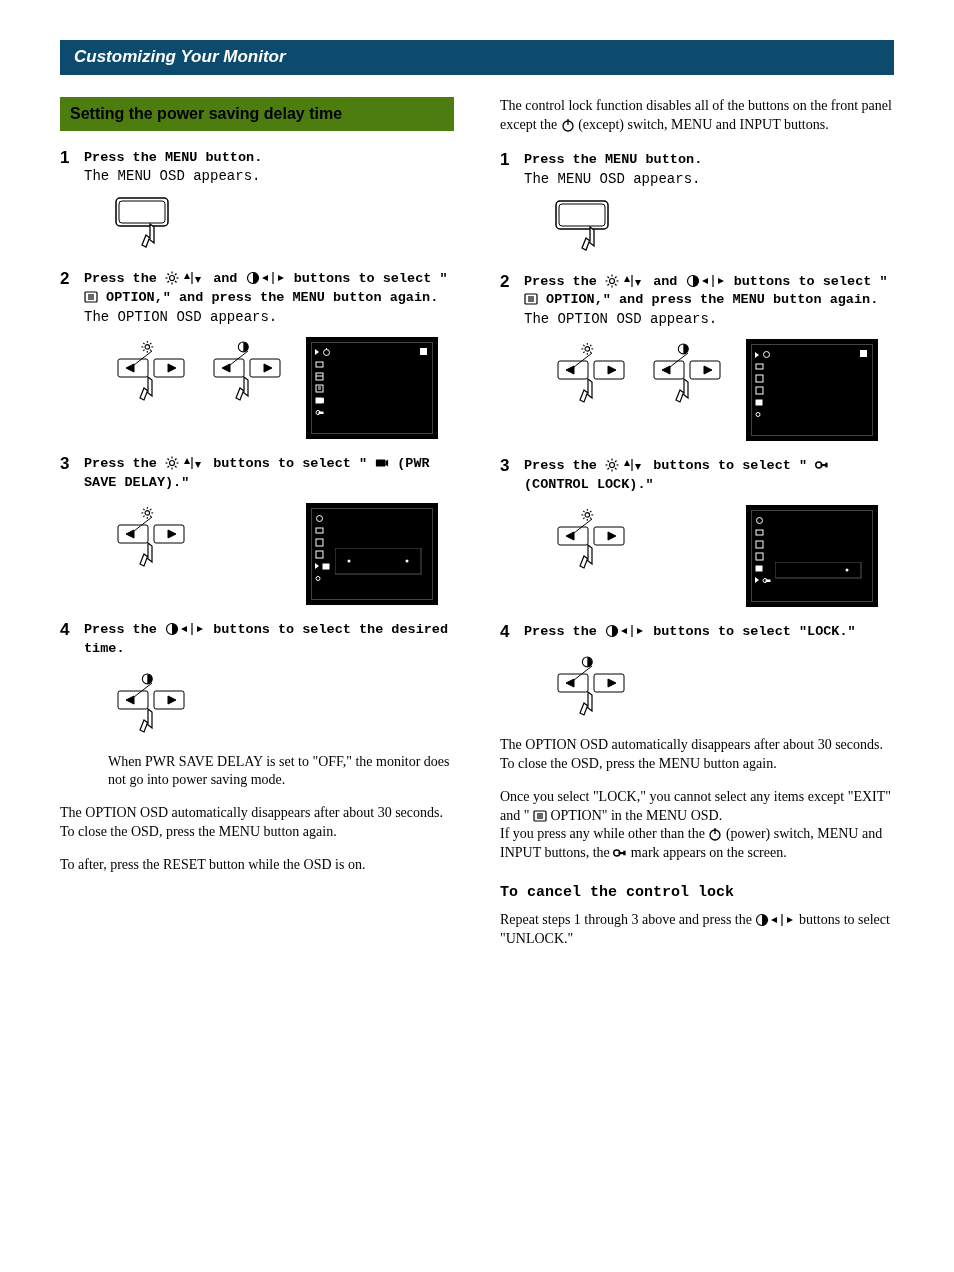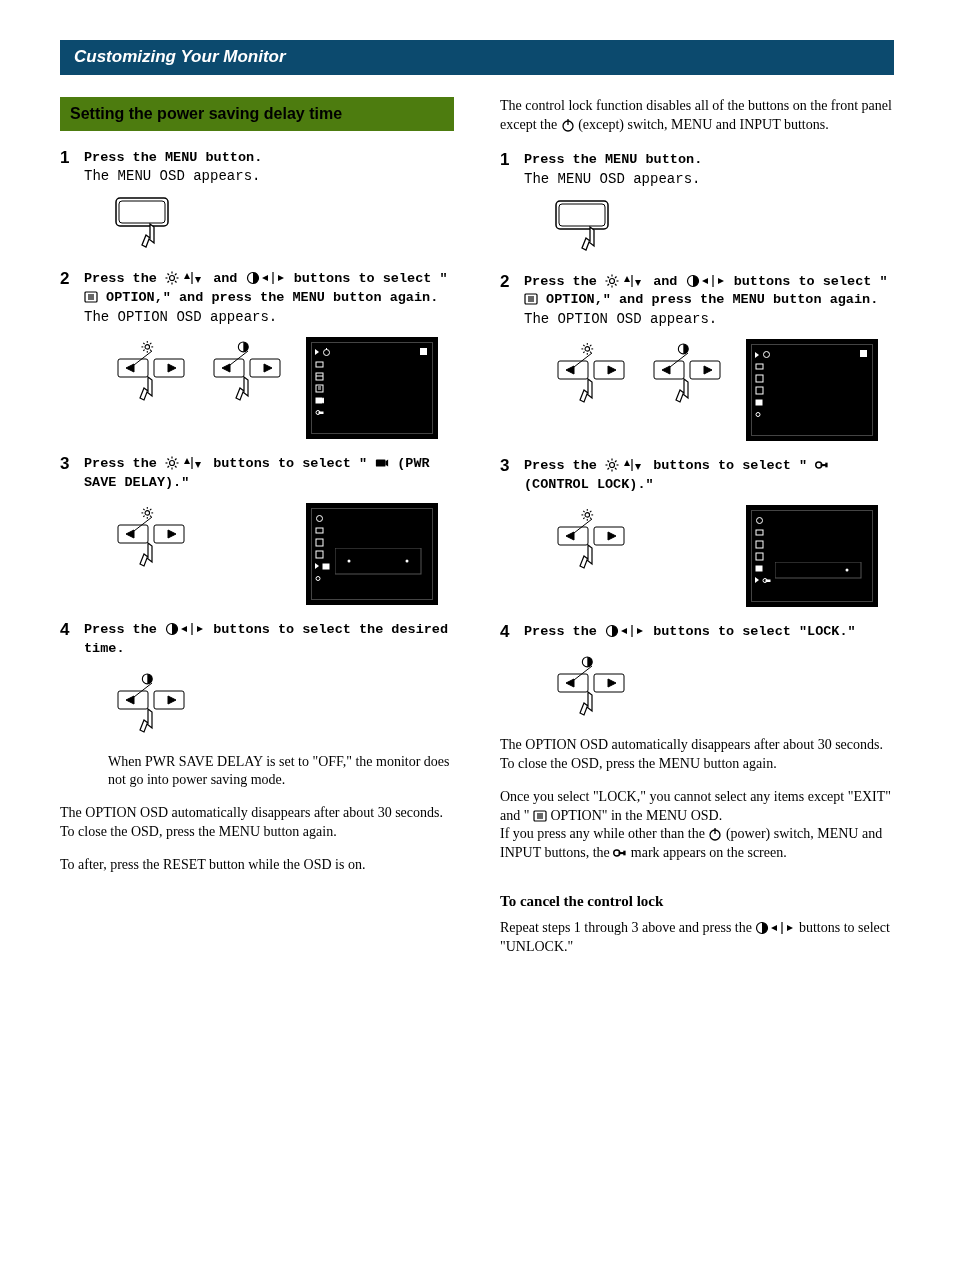--- a/index.html
+++ b/index.html
@@ -73,24 +73,24 @@
     font-size: 14px;
     margin-top: 0;
   }
   .note {
     margin: 4px 0 0 24px;
   }
   .para {
     margin: 14px 0;
   }
   .sub-head {
-    font-family: Liberation Serif, serif;
+    font-family: Liberation Mono, monospace;
     font-weight: bold;
     font-size: 15px;
-    margin: 28px 0 8px 0;
+    margin: 20px 0 8px 0;
   }
   svg.sym {
     display: inline-block;
     vertical-align: -3px;
     width: 14px;
     height: 14px;
   }
   svg.sym.wide { width: 26px; }
   
   .diag {

